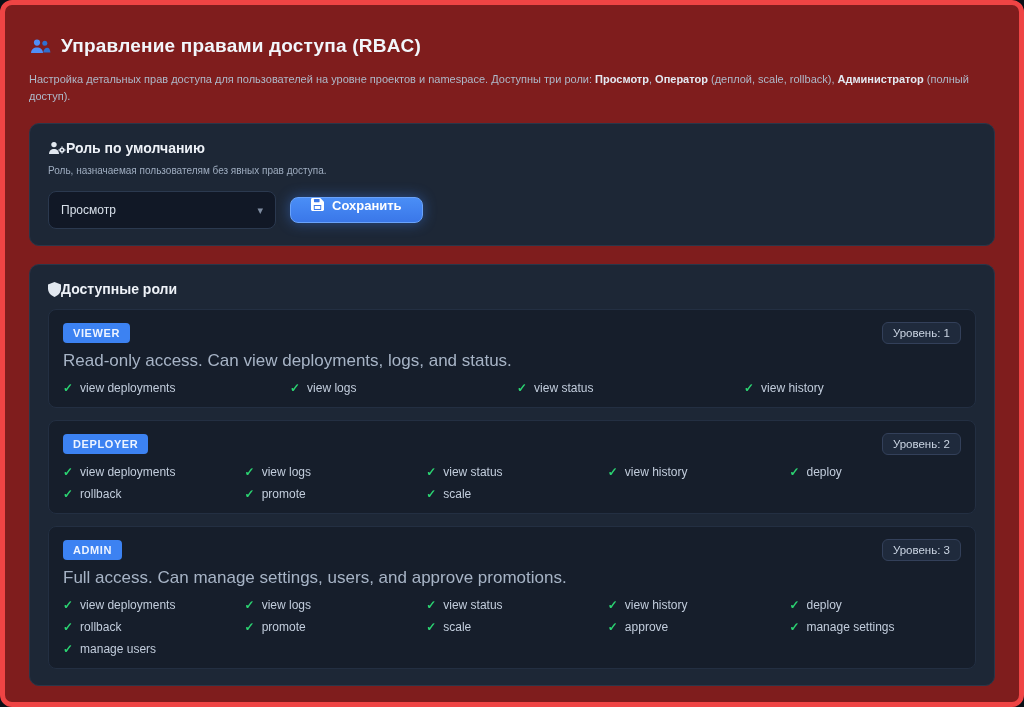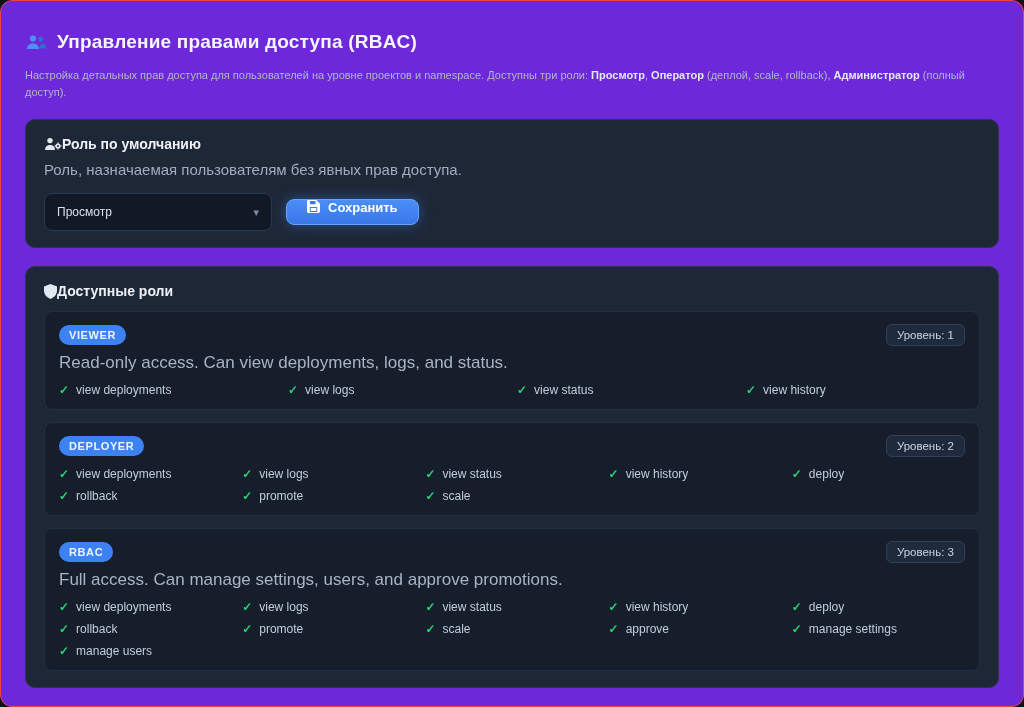--- a/index.html
+++ b/index.html
@@ -4,42 +4,42 @@
 <style>
   * { margin:0; padding:0; box-sizing:border-box; }
   html,body { width:1024px; height:707px; }
   body {
     font-family:"Liberation Sans", sans-serif;
     background:#0b0f16;
     color:#dbe4f0;
   }
   .page {
     width:1024px; height:707px;
-    background:#6d28d9;
-    border:1px solid #ef4444;
+    background:#7f1d1d;
+    border:5px solid #ef4444;
     border-radius:12px;
     padding:24px 24px 18px 24px;
     overflow:hidden;
   }
   
   .title-row { display:flex; align-items:center; gap:10px; margin-top:6px; }
   .title-row h1 { font-size:19px; font-weight:700; color:#f2f6fb; letter-spacing:.2px; }
   .subtitle { margin-top:14px; font-size:11px; line-height:1.55; color:#aeb9c9; max-width:980px; }
   .subtitle .bold { font-weight:700; color:#e3e9f2; }
 
   
   .card {
     background:#1d2736;
     border:1px solid #2a3649;
     border-radius:10px;
     padding:16px 18px;
     margin-top:18px;
   }
   .card-title { display:flex; align-items:center; font-size:14px; font-weight:700; color:#eef2f8; }
-  .card-desc { margin-top:9px; font-size:15px; color:#9fadc0; }
+  .card-desc { margin-top:9px; font-size:10px; color:#9fadc0; }
 
   
   .controls { display:flex; align-items:center; gap:14px; margin-top:15px; }
   .select {
     width:228px; height:38px;
     background:#111826;
     border:1px solid #2b394f;
     border-radius:8px;
     display:flex; align-items:center; justify-content:space-between;
     padding:0 12px;
@@ -64,21 +64,21 @@
   .role-card {
     background:#161e2b;
     border:1px solid #232f42;
     border-radius:8px;
     padding:12px 14px;
   }
   .role-head { display:flex; align-items:center; justify-content:space-between; }
   .role-badge {
     background:#3c82f2; color:#eef4ff;
     font-size:11px; font-weight:700; letter-spacing:.6px;
-    padding:4px 10px; border-radius:10px;
+    padding:4px 10px; border-radius:4px;
   }
   .level-badge {
     background:#1f2a3c; color:#cbd5e3;
     border:1px solid #33405a;
     font-size:11.5px; padding:4px 10px; border-radius:6px;
   }
   .role-desc { margin-top:7px; font-size:17px; color:#a7b4c6; }
   .perm-grid { margin-top:10px; display:grid; row-gap:8px; column-gap:10px; }
   .perm { display:flex; align-items:center; gap:7px; font-size:12px; color:#c2cddc; }
   .perm .check { color:#2bd472; font-weight:700; font-size:12px; line-height:1; }
@@ -214,21 +214,21 @@
             </div>
             <div class="perm">
               <span class="check">✓</span>
               <span>scale</span>
             </div>
           </div>
   </div>
 
   <div class="role-card">
     <div class="role-head">
-      <span class="role-badge">RBAC</span>
+      <span class="role-badge">ADMIN</span>
       <span class="level-badge">Уровень: 3</span>
     </div>
     <p class="role-desc">Full access. Can manage settings, users, and approve promotions.</p>
     <div class="perm-grid" style="grid-template-columns: repeat(5, 1fr);">
             <div class="perm">
               <span class="check">✓</span>
               <span>view deployments</span>
             </div>
             <div class="perm">
               <span class="check">✓</span>

